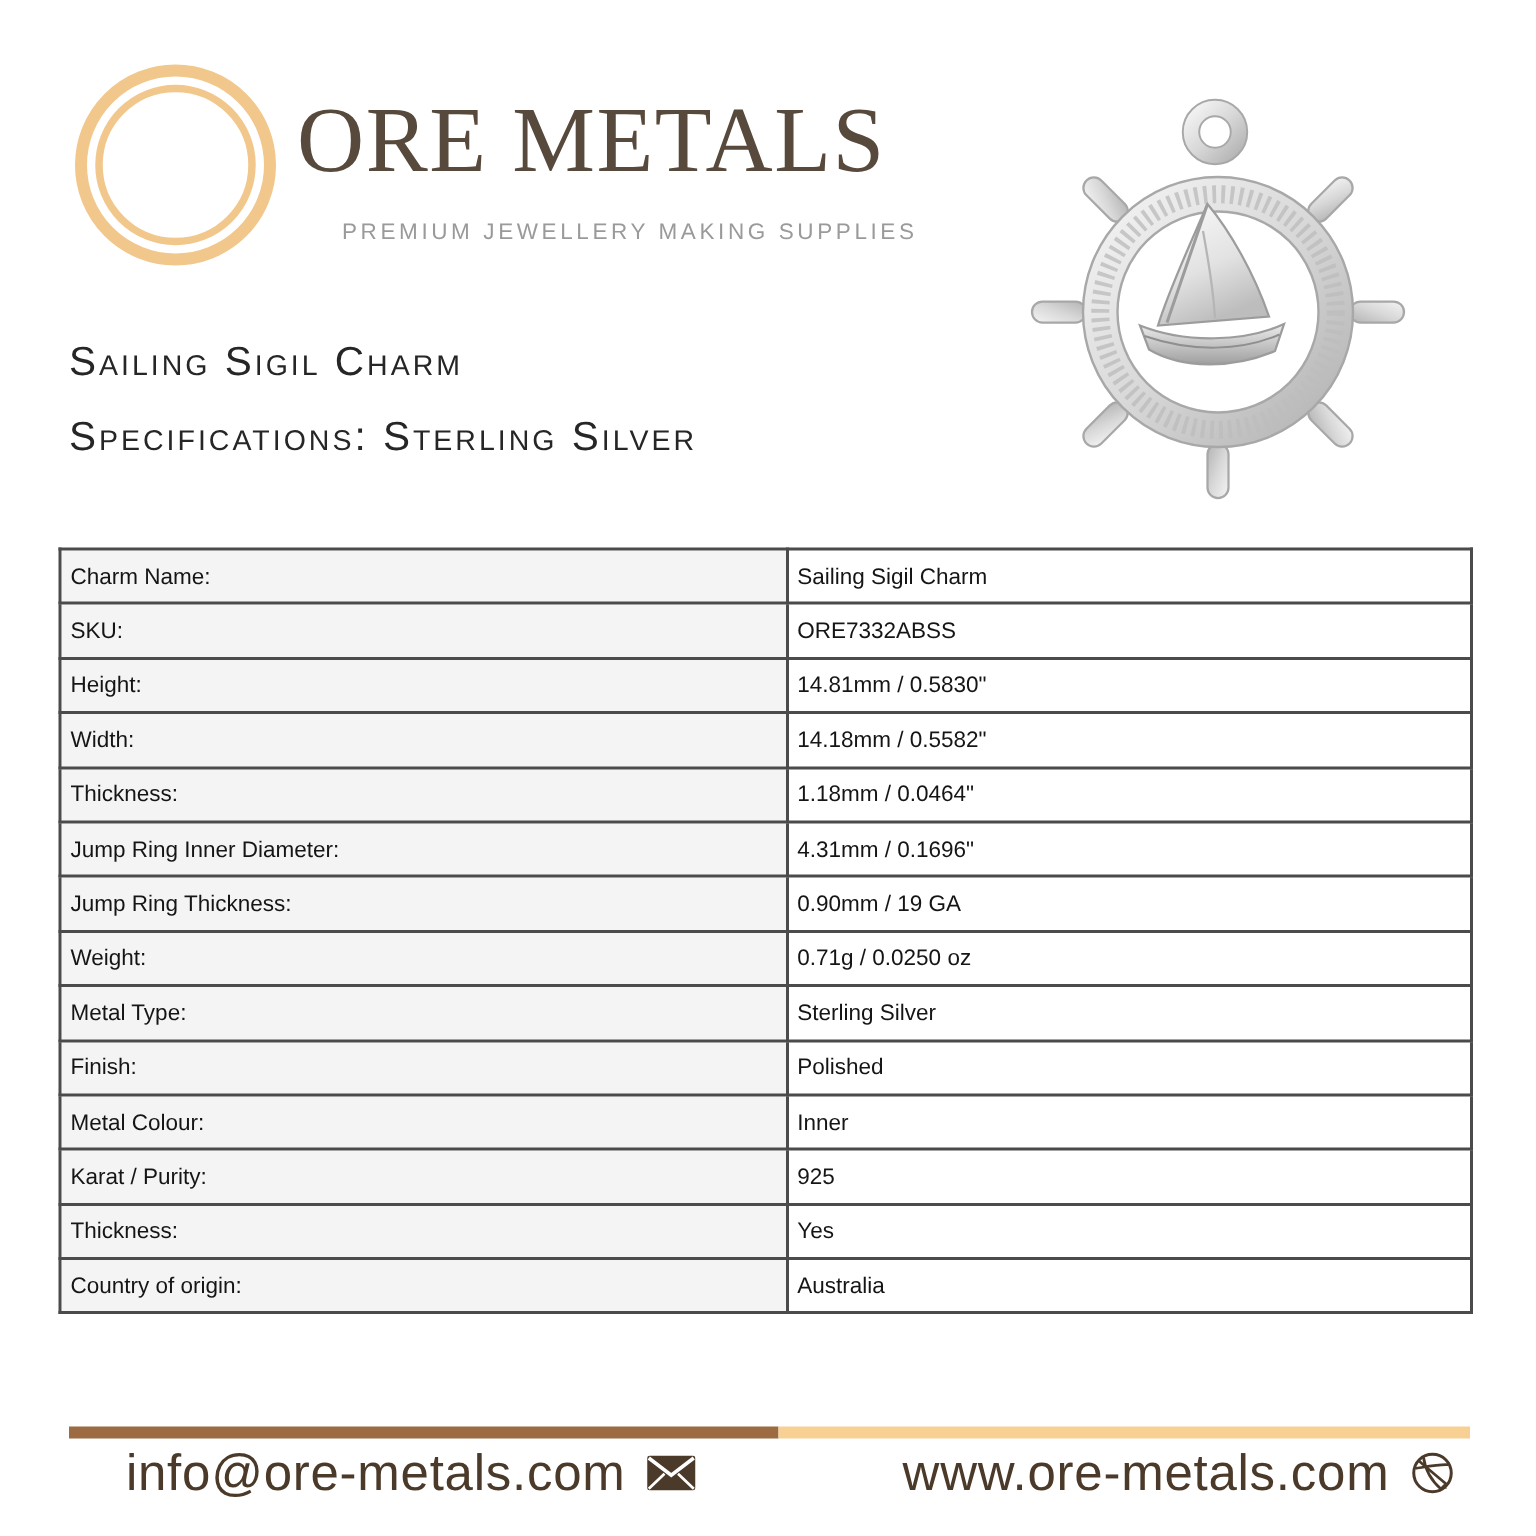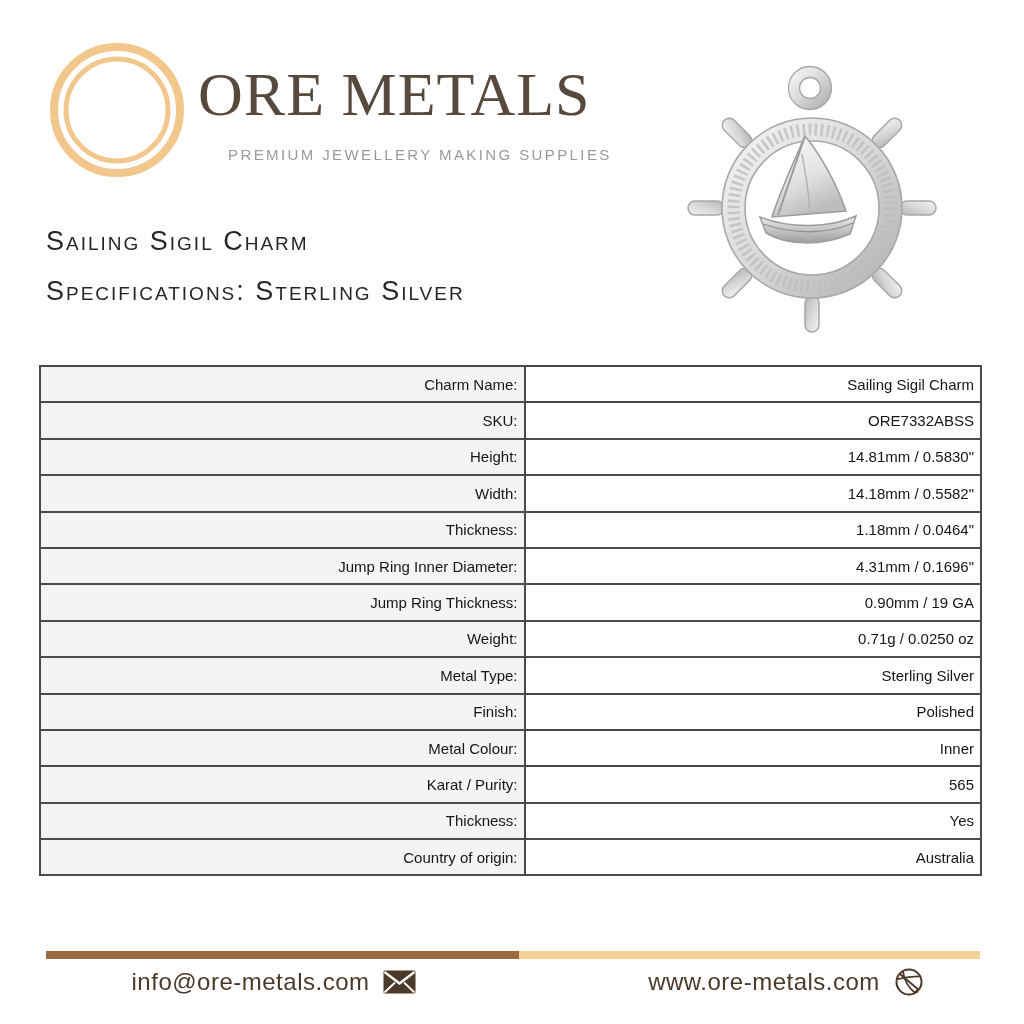--- a/index.html
+++ b/index.html
@@ -27,37 +27,37 @@
     font-variant:small-caps;font-size:27px;letter-spacing:2px;
     line-height:50px;font-weight:400;white-space:nowrap;
   }
   
   table.spec{
     position:absolute;left:39px;top:365px;width:943px;
     border-collapse:collapse;table-layout:fixed;
   }
   table.spec td{
     border:2px solid #4b4b4b;height:34.4px;padding:0 6px;
-    font-size:15px;color:#151515;text-align:right;vertical-align:middle;
+    font-size:15px;color:#151515;text-align:left;vertical-align:middle;
     white-space:nowrap;overflow:hidden;
   }
   td.lbl{width:50%;background:#f4f4f4;}
   td.val{background:#ffffff;}
   
   .divider{position:absolute;left:46px;top:951px;width:934px;height:8px;display:flex;}
   .divider .seg-left{width:473px;height:100%;}
   .divider .seg-right{flex:1;height:100%;}
   .footer-row{
     position:absolute;left:0;top:962px;width:1024px;height:40px;
     display:flex;color:#4b3a29;
   }
   .footer-cell{
     width:512px;display:flex;align-items:center;justify-content:center;
     gap:14px;padding-left:36px;box-sizing:border-box;
-    font-size:24px;letter-spacing:0.5px;
+    font-size:34px;letter-spacing:0.5px;
   }
   .footer-cell .txt{white-space:nowrap;}
   .icon{flex:0 0 auto;display:block;}
 </style>
 </head>
 <body>
 
 <div class="page">
 
   <svg class="logo-ring" viewBox="0 0 142 144">
@@ -179,21 +179,21 @@
       <tr>
         <td class="lbl">Finish:</td>
         <td class="val">Polished</td>
       </tr>
       <tr>
         <td class="lbl">Metal Colour:</td>
         <td class="val">Inner</td>
       </tr>
       <tr>
         <td class="lbl">Karat / Purity:</td>
-        <td class="val">565</td>
+        <td class="val">925</td>
       </tr>
       <tr>
         <td class="lbl">Thickness:</td>
         <td class="val">Yes</td>
       </tr>
       <tr>
         <td class="lbl">Country of origin:</td>
         <td class="val">Australia</td>
       </tr>
     </tbody>

